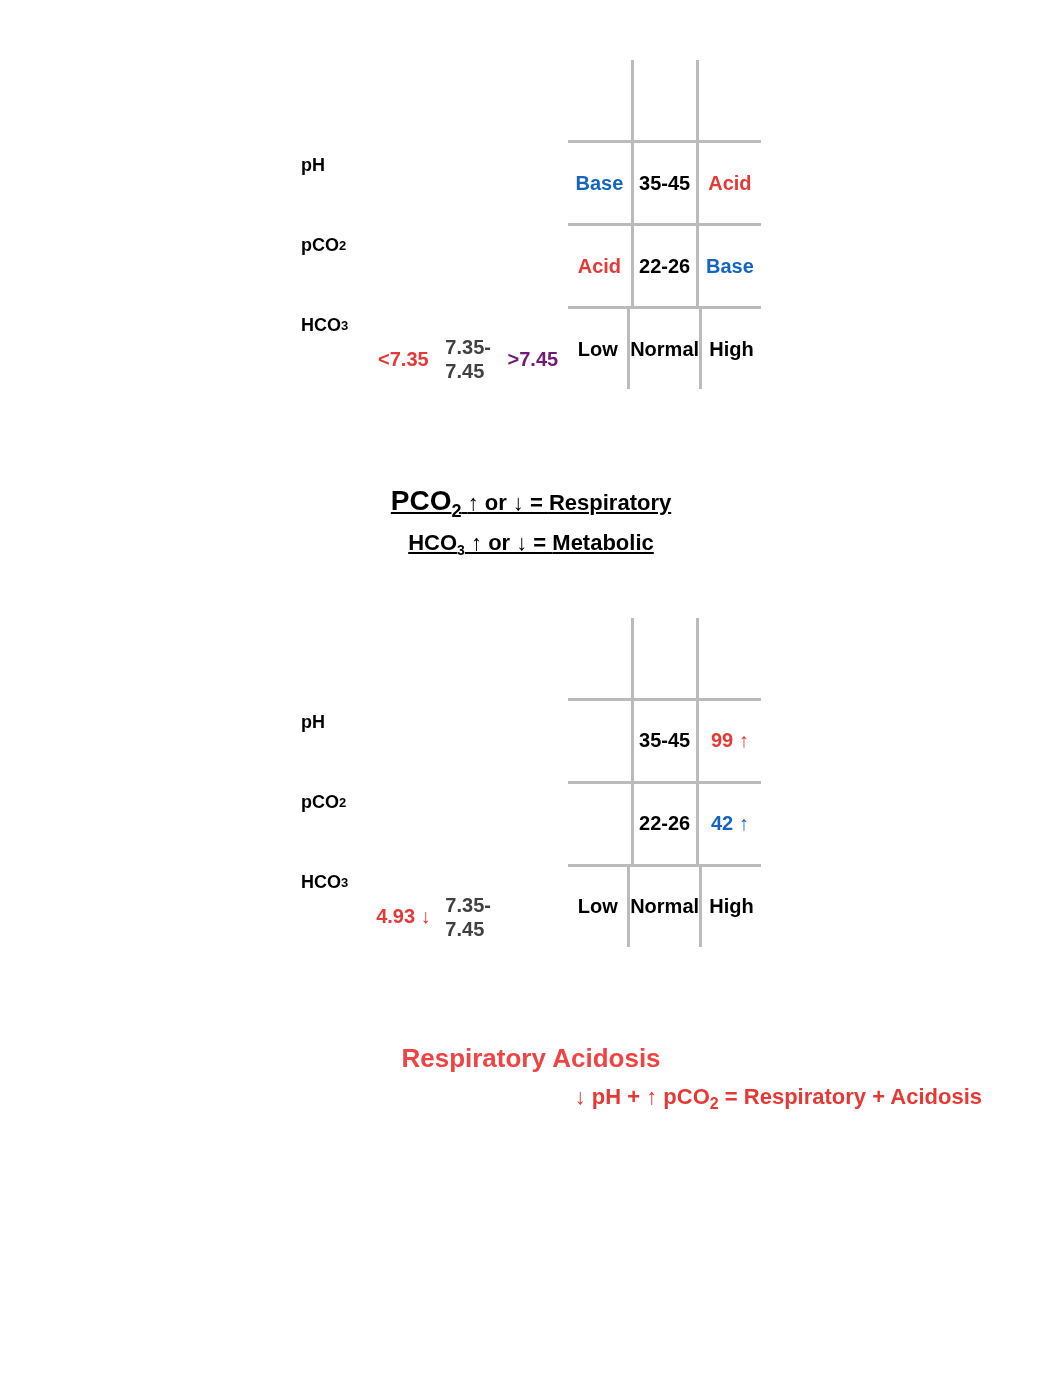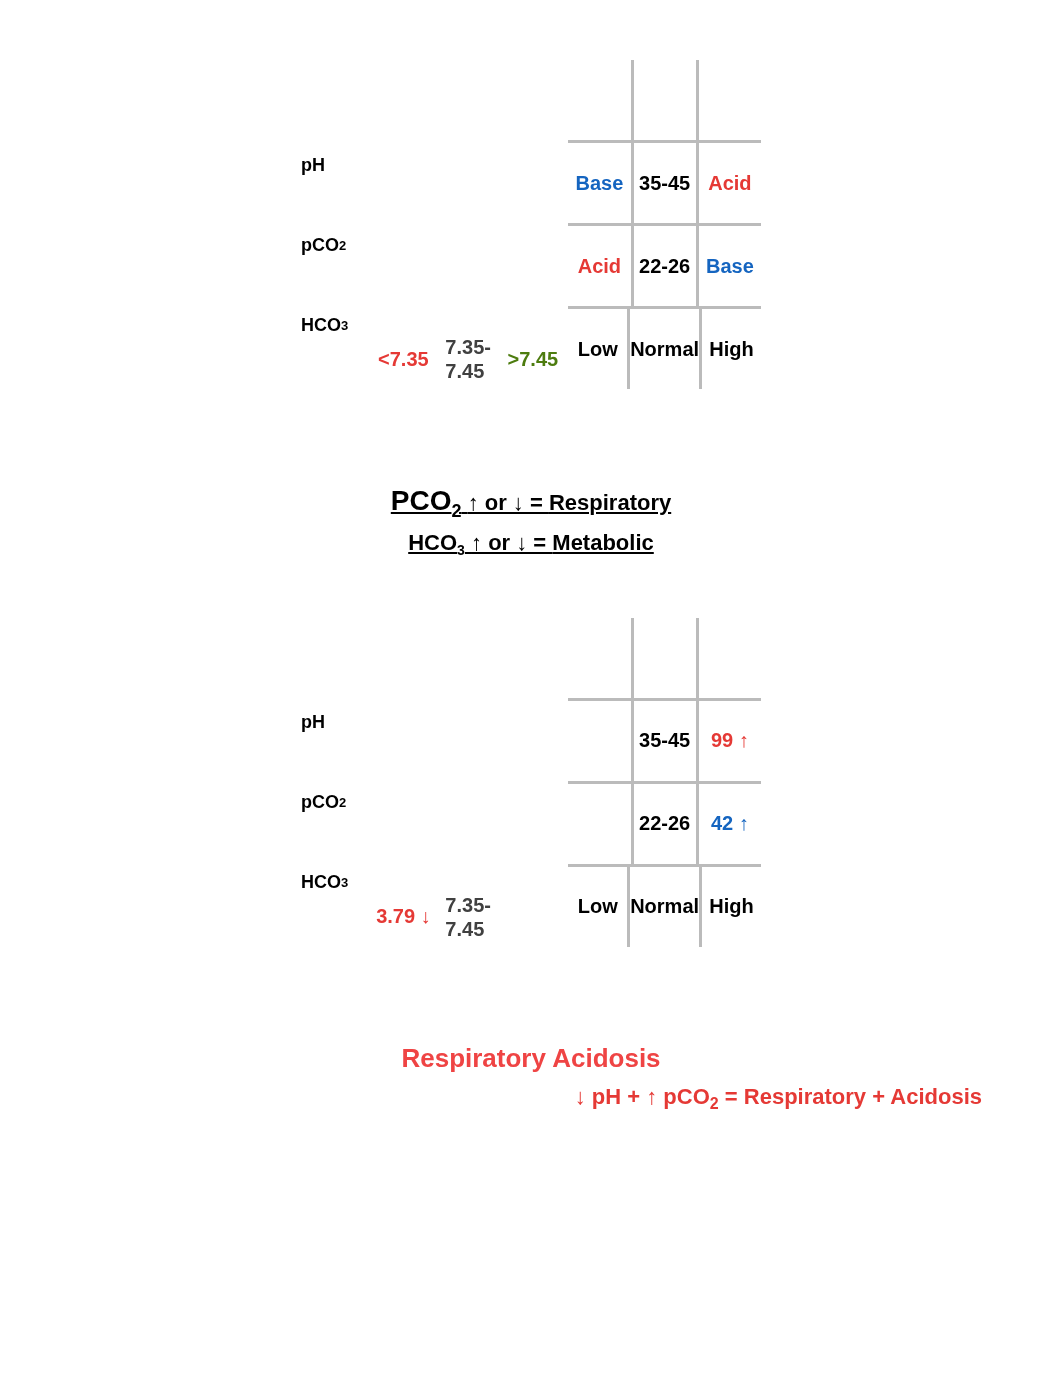--- a/index.html
+++ b/index.html
@@ -110,21 +110,21 @@
       flex: 1;
       height: 60px;
       display: flex;
       align-items: center;
       justify-content: center;
       font-weight: bold;
       font-size: 20px;
     }
 
     .col-header.red { color: #e53935; }
-    .col-header.blue { color: #4d7c0f; }
+    .col-header.blue { color: #701a75; }
     .col-header.black { color: #404040; }
 
     .grid-rows {
       display: flex;
       flex-direction: column;
       width: 100%;
       border-left: 3px solid transparent;
     }
 
     .grid-row {
@@ -224,21 +224,21 @@
       <div class="grid-labels-col">
         <div class="grid-label-cell">pH</div>
         <div class="grid-label-cell">pCO<sub>2</sub></div>
         <div class="grid-label-cell">HCO<sub>3</sub></div>
         <div class="grid-label-cell"></div>
       </div>
 
       <div class="grid-full">
 
         <div class="col-headers">
-          <div class="col-header red">3.79 ↓</div>
+          <div class="col-header red">4.93 ↓</div>
           <div class="col-header black" style="line-height:1.2;">7.35-<br>7.45</div>
           <div class="col-header black"></div>
         </div>
 
         <div class="grid-rows">
 
           <div class="grid-row">
             <div class="grid-cell black"></div>
             <div class="grid-cell black"></div>
             <div class="grid-cell black"></div>

